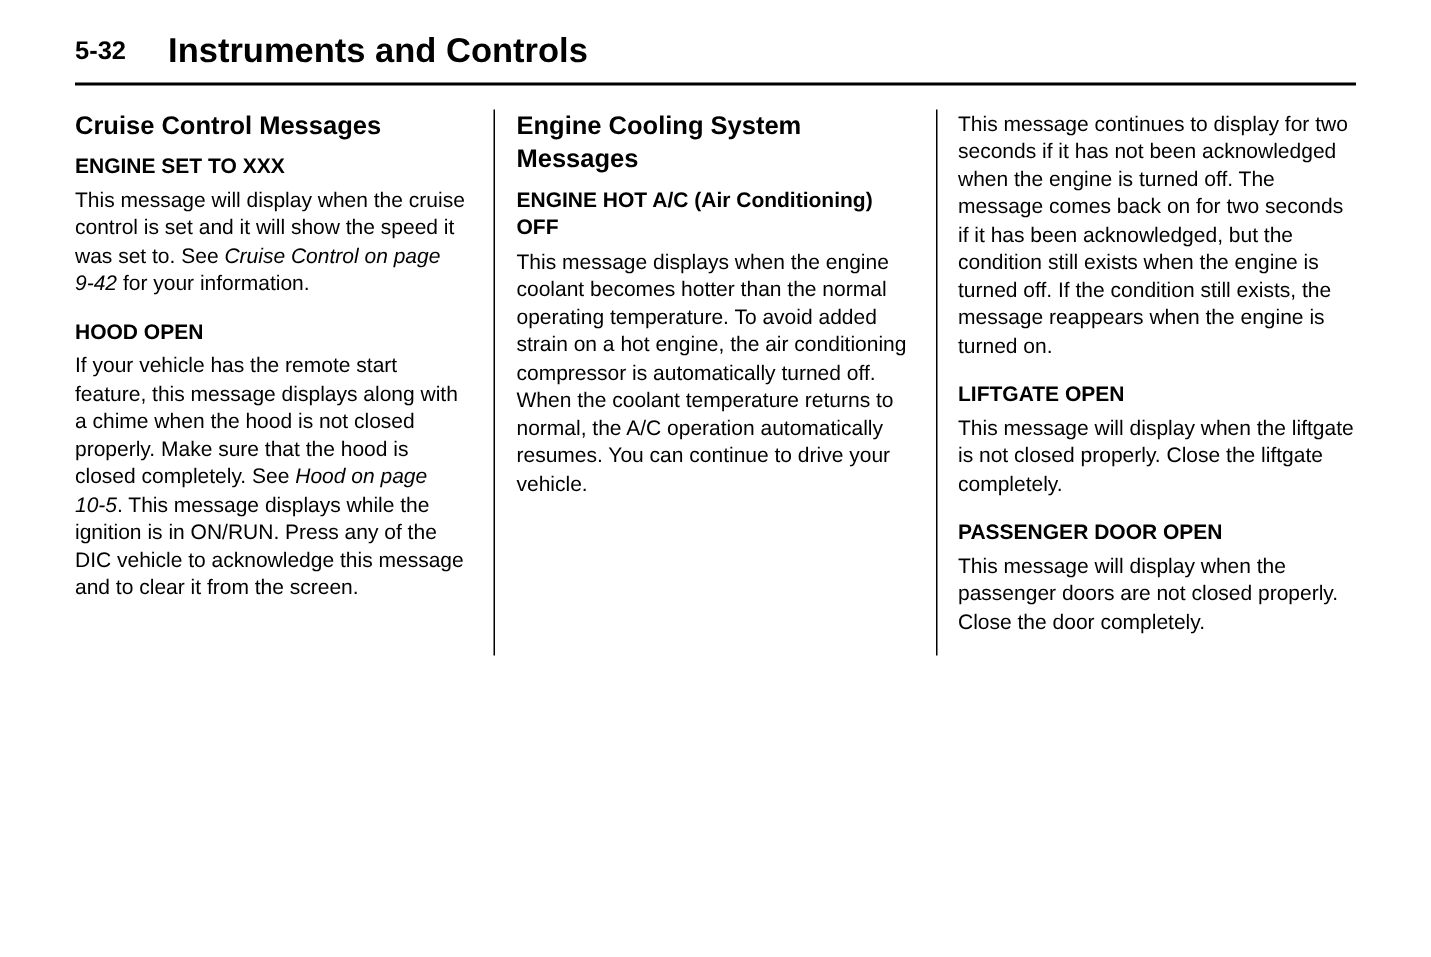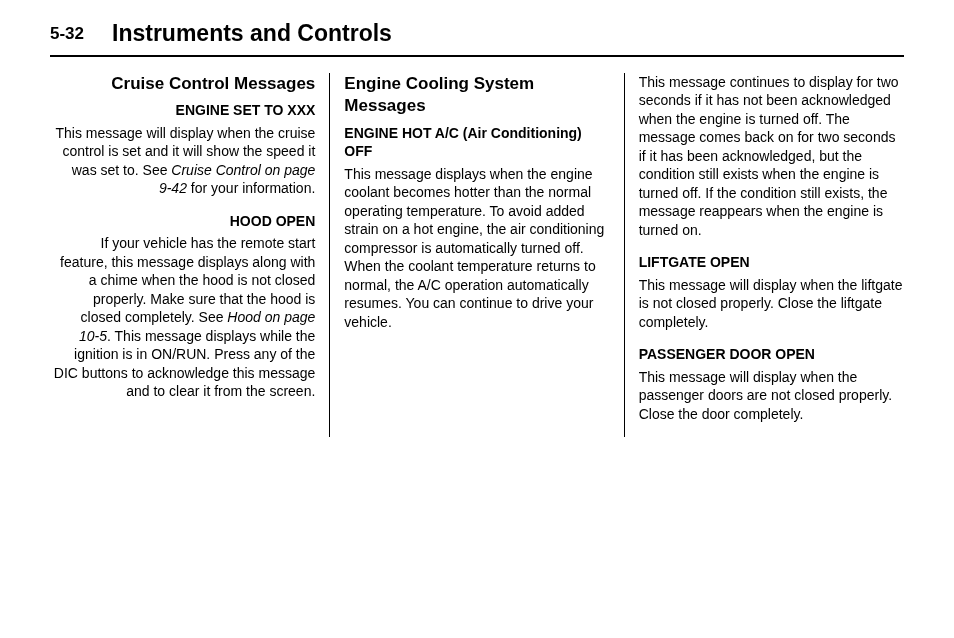--- a/index.html
+++ b/index.html
@@ -36,21 +36,20 @@
       gap: 0;
     }
     .col {
       flex: 1;
       padding: 0 14px;
       font-size: 14px;
       line-height: 1.32;
     }
     .col:first-child {
       padding-left: 0;
-      text-align: right;
     }
     .col:last-child {
       padding-right: 0;
     }
     .col:not(:last-child) {
       border-right: 1px solid #000;
     }
     .section-heading {
       font-size: 17px;
       font-weight: bold;
@@ -81,21 +80,21 @@
   <div class="col">
     <div class="section-heading">Cruise Control Messages</div>
     <div class="sub-heading">ENGINE SET TO XXX</div>
     <div class="para">
       <span>This message will display when the cruise control is set and it will show the speed it was set to. See </span><span class="italic">Cruise Control on page 9‑42</span><span> for your information.</span>
     </div>
 
 
     <div class="sub-heading">HOOD OPEN</div>
     <div class="para">
-      <span>If your vehicle has the remote start feature, this message displays along with a chime when the hood is not closed properly. Make sure that the hood is closed completely. See </span><span class="italic">Hood on page 10‑5</span><span>. This message displays while the ignition is in ON/RUN. Press any of the DIC buttons to acknowledge this message and to clear it from the screen.</span>
+      <span>If your vehicle has the remote start feature, this message displays along with a chime when the hood is not closed properly. Make sure that the hood is closed completely. See </span><span class="italic">Hood on page 10‑5</span><span>. This message displays while the ignition is in ON/RUN. Press any of the DIC vehicle to acknowledge this message and to clear it from the screen.</span>
     </div>
   </div>
 
   <div class="col">
     <div class="section-heading">Engine Cooling System Messages</div>
     <div class="sub-heading">ENGINE HOT A/C (Air Conditioning) OFF</div>
     <div class="para">This message displays when the engine coolant becomes hotter than the normal operating temperature. To avoid added strain on a hot engine, the air conditioning compressor is automatically turned off. When the coolant temperature returns to normal, the A/C operation automatically resumes. You can continue to drive your vehicle.</div>
   </div>
 
   <div class="col">

